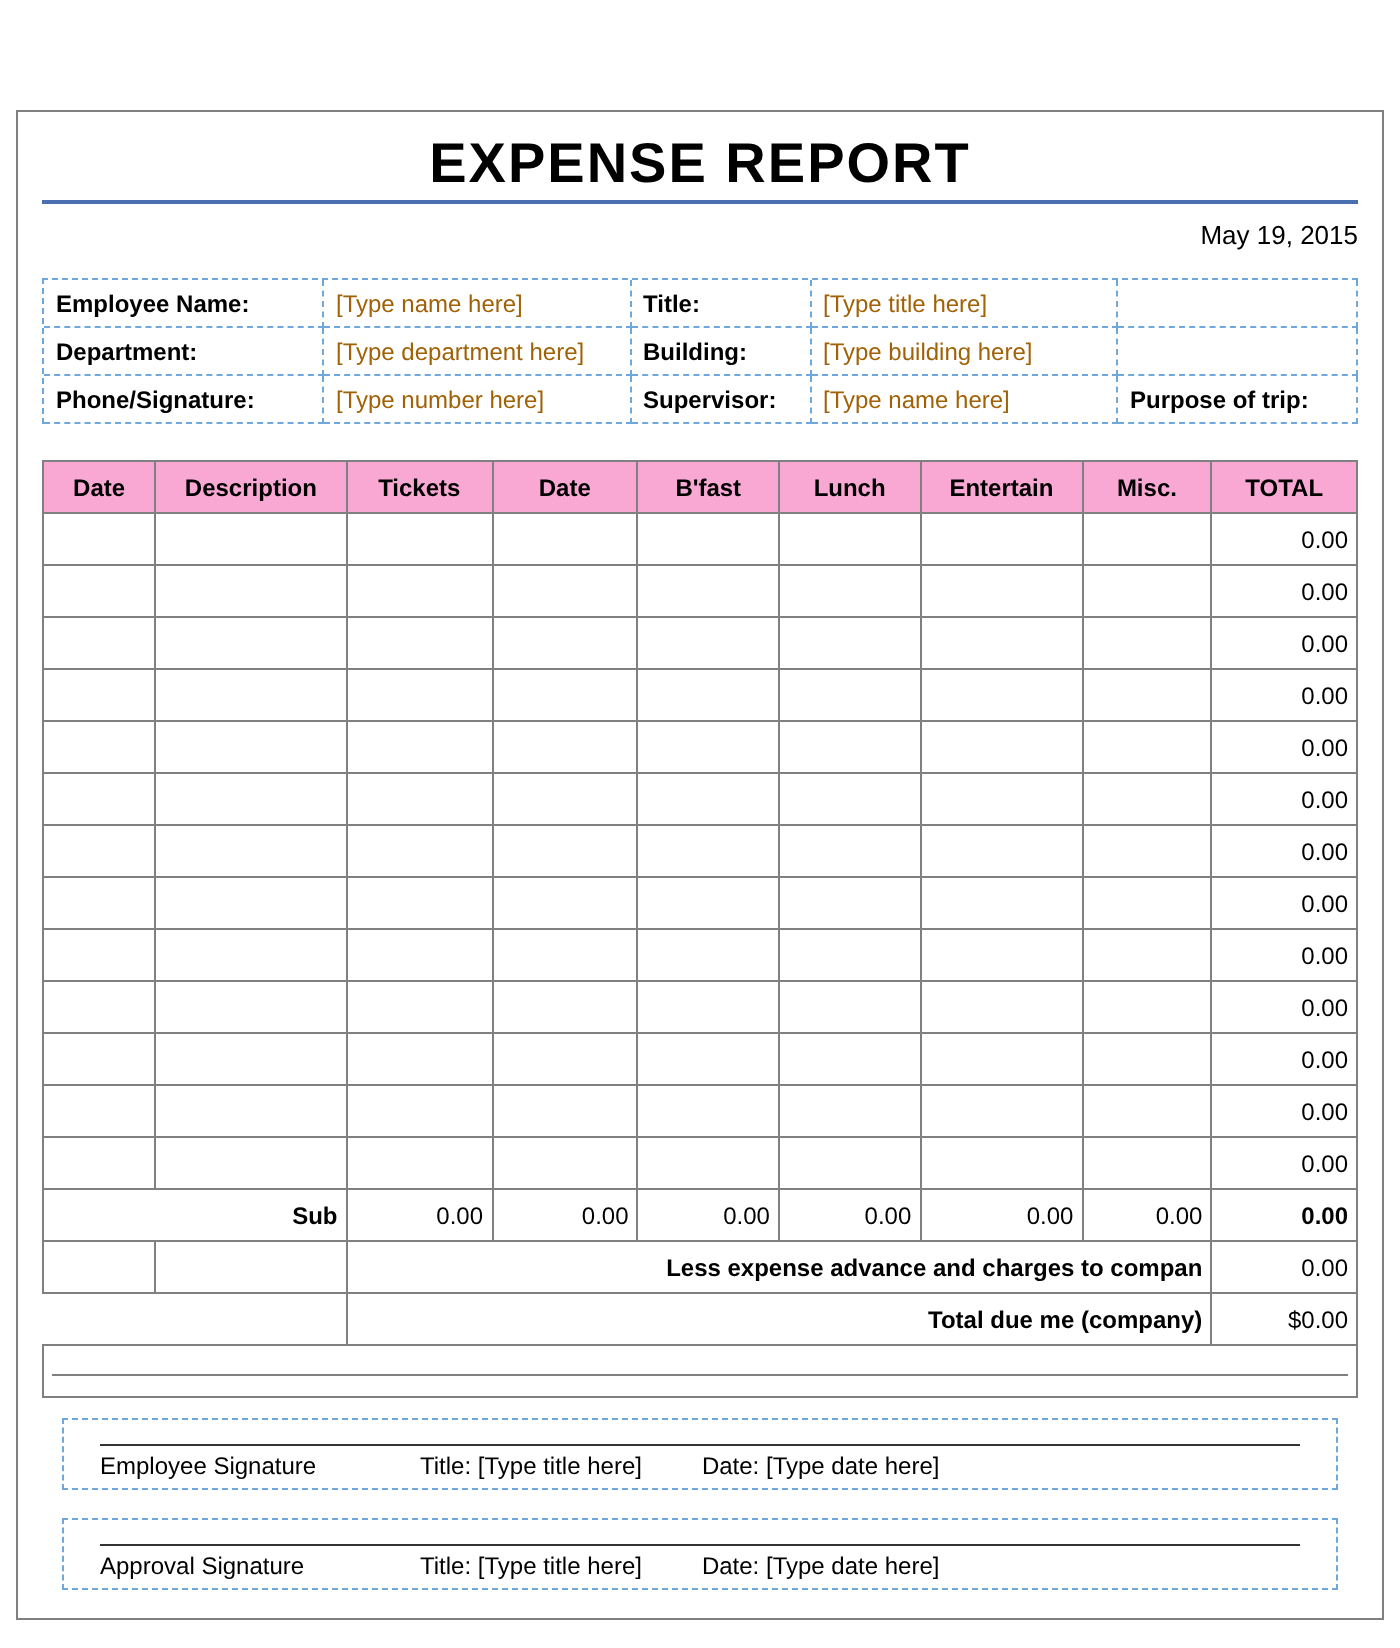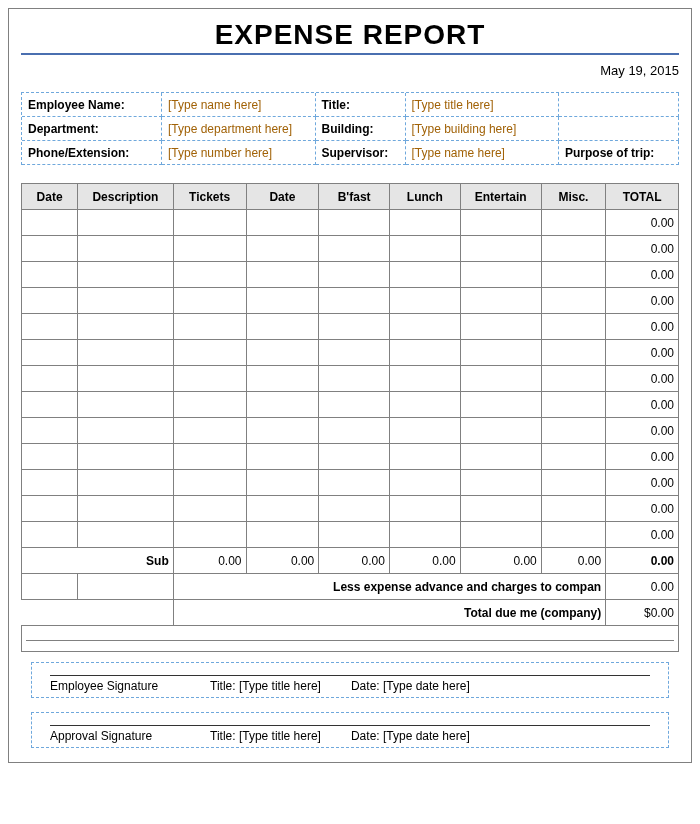--- a/index.html
+++ b/index.html
@@ -8,20 +8,21 @@
     padding: 8px;
     font-family: Arial, Helvetica, sans-serif;
     font-size: 12px;
     color: #000;
     background: #fff;
     width: 700px;
   }
   .page {
     border: 1px solid #808080;
     padding: 0 12px 14px 12px;
+    margin-top: 47px;
   }
   .title {
     text-align: center;
     font-size: 28px;
     font-weight: bold;
     letter-spacing: 1px;
     margin: 10px 0 2px 0;
     font-family: Arial, Helvetica, sans-serif;
   }
   .hr-accent {
@@ -62,21 +63,21 @@
     table-layout: fixed;
   }
   table.exp th, table.exp td {
     border: 1px solid #808080;
     height: 26px;
     padding: 0 4px;
     overflow: hidden;
     white-space: nowrap;
   }
   table.exp th {
-    background: #e5e5e5;
+    background: #f9a8d4;
     font-weight: bold;
     font-size: 12px;
   }
   table.exp td.tot {
     text-align: right;
     font-size: 12px;
   }
   table.exp td.num { text-align: right; }
   .subtotal-label {
     font-weight: bold;
@@ -134,21 +135,21 @@
     <div class="lbl">Title:</div>
     <div class="ph">[Type title here]</div>
     <div></div>
 
     <div class="lbl">Department:</div>
     <div class="ph">[Type department here]</div>
     <div class="lbl">Building:</div>
     <div class="ph">[Type building here]</div>
     <div></div>
 
-    <div class="lbl">Phone/Extension:</div>
+    <div class="lbl">Phone/Signature:</div>
     <div class="ph">[Type number here]</div>
     <div class="lbl">Supervisor:</div>
     <div class="ph">[Type name here]</div>
     <div class="lbl">Purpose of trip:</div>
   </div>
 
   <table class="exp">
     <colgroup>
       <col style="width:54px">
         <col style="width:92px">

